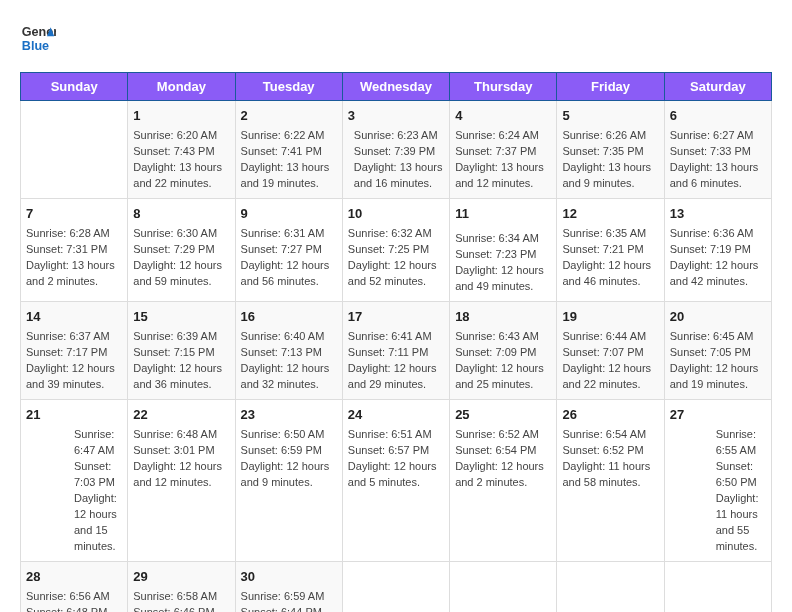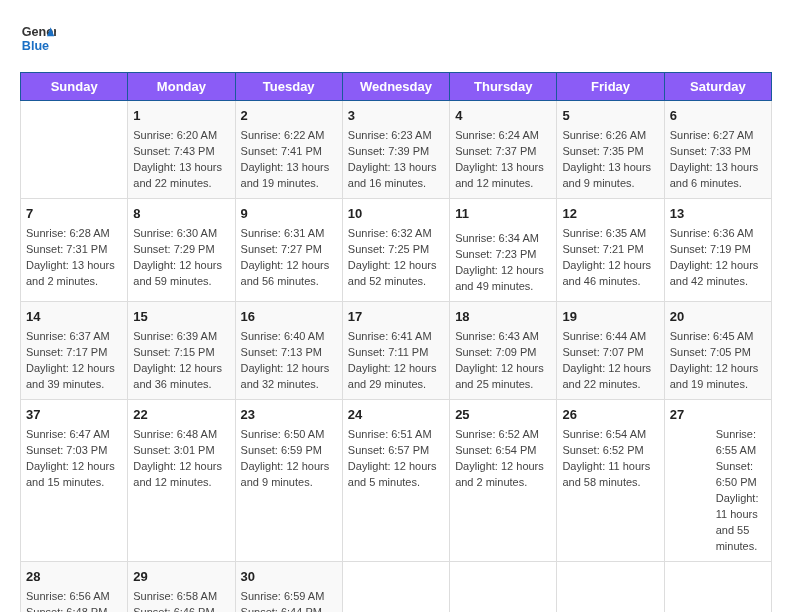--- a/index.html
+++ b/index.html
@@ -120,21 +120,21 @@
         </td>
         <td>
           <div class="day-num">2</div>
           <div class="day-info" style="white-space: pre-line;">Sunrise: 6:22 AM
 Sunset: 7:41 PM
 Daylight: 13 hours
 and 19 minutes.</div>
         </td>
         <td>
           <div class="day-num">3</div>
-          <div class="day-info" style="white-space: pre-line;">Sunrise: 6:23 AM
+          <div class="day-info" style="white-space: pre-line; margin-left: 6px;">Sunrise: 6:23 AM
 Sunset: 7:39 PM
 Daylight: 13 hours
 and 16 minutes.</div>
         </td>
         <td>
           <div class="day-num">4</div>
           <div class="day-info" style="white-space: pre-line;">Sunrise: 6:24 AM
 Sunset: 7:37 PM
 Daylight: 13 hours
 and 12 minutes.</div>
@@ -251,22 +251,22 @@
         <td>
           <div class="day-num">20</div>
           <div class="day-info" style="white-space: pre-line;">Sunrise: 6:45 AM
 Sunset: 7:05 PM
 Daylight: 12 hours
 and 19 minutes.</div>
         </td>
       </tr>
       <tr>
         <td>
-          <div class="day-num">37</div>
-          <div class="day-info" style="white-space: pre-line;">Sunrise: 6:47 AM
+          <div class="day-num">21</div>
+          <div class="day-info" style="white-space: pre-line; margin-left: 48px;">Sunrise: 6:47 AM
 Sunset: 7:03 PM
 Daylight: 12 hours
 and 15 minutes.</div>
         </td>
         <td>
           <div class="day-num">22</div>
           <div class="day-info" style="white-space: pre-line;">Sunrise: 6:48 AM
 Sunset: 3:01 PM
 Daylight: 12 hours
 and 12 minutes.</div>

